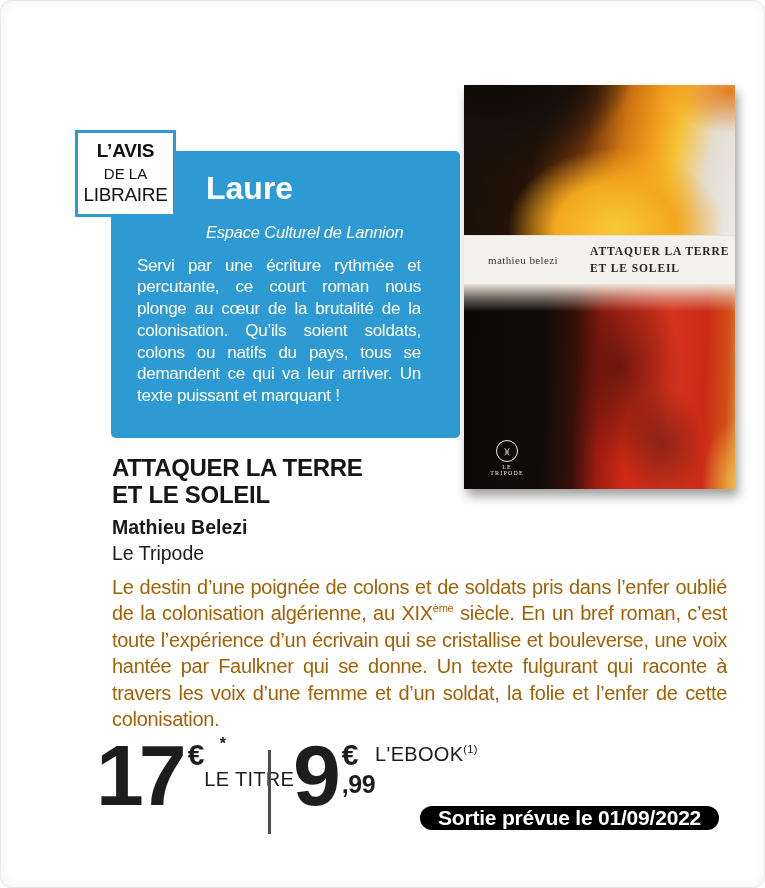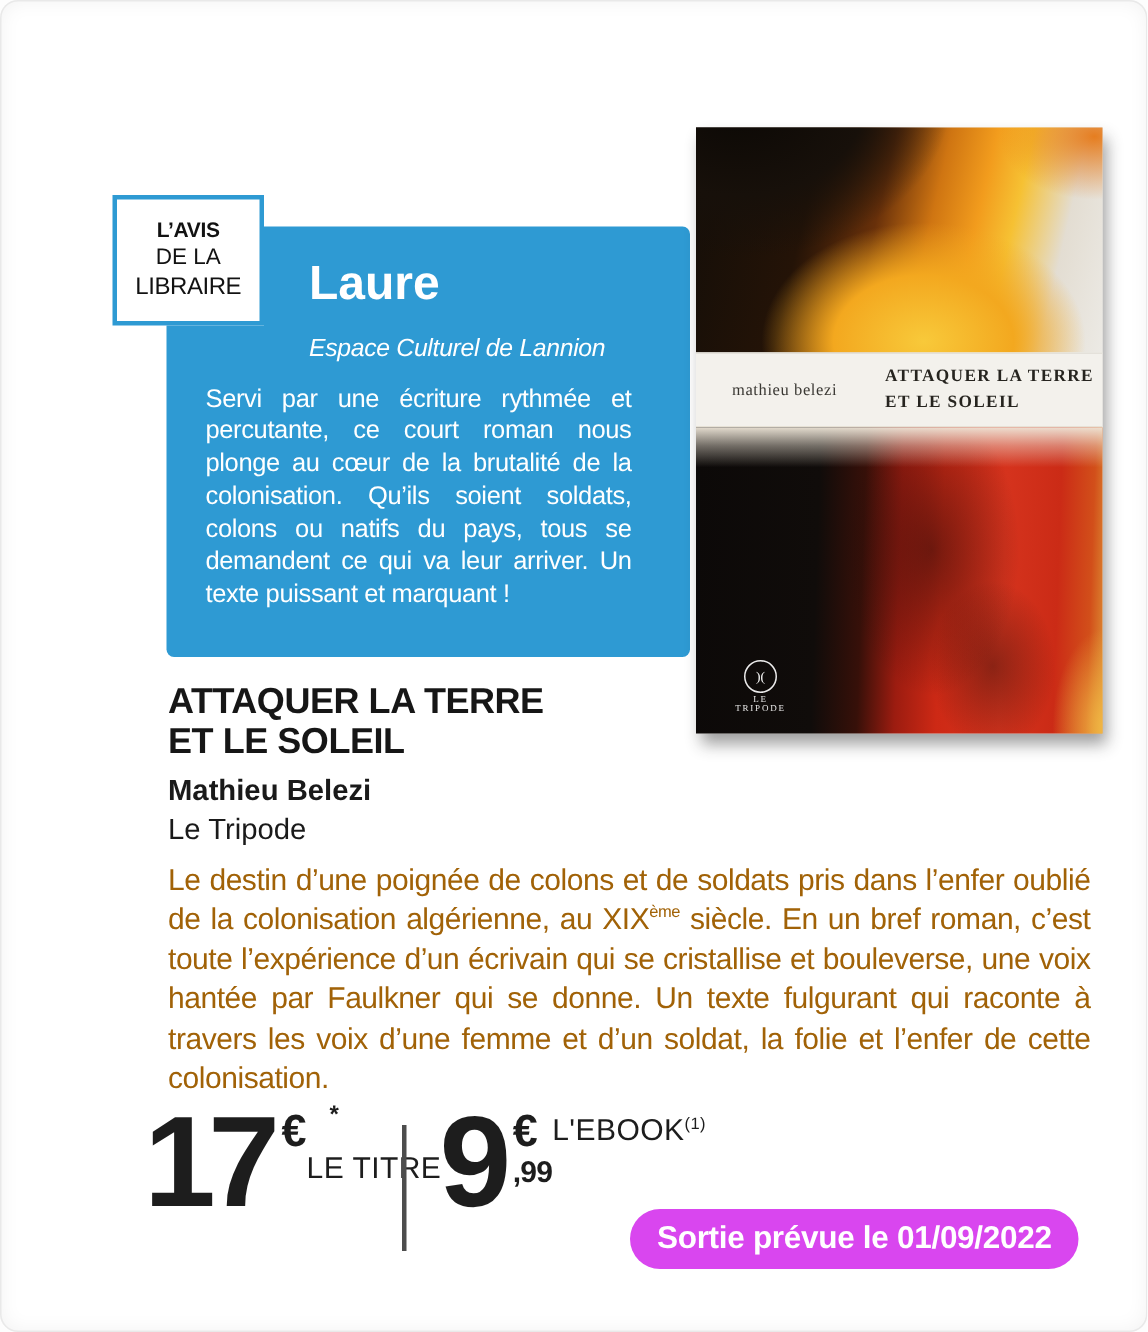--- a/index.html
+++ b/index.html
@@ -11,23 +11,23 @@
     box-shadow: inset 0 0 0 1px #e9e9e9, inset 0 0 14px rgba(0,0,0,0.06);
   }
 
   
   .avis-box {
     position:absolute; left:75px; top:130px; width:101px; height:87px;
     background:#fff; border:3px solid #2e9ad3; z-index:3;
     display:flex; flex-direction:column; align-items:center; justify-content:center;
     text-align:center; color:#121212; line-height:1.3;
   }
-  .avis-l1 { font-weight:bold; font-size:14px; letter-spacing:-0.2px; }
+  .avis-l1 { font-weight:bold; font-size:19px; letter-spacing:-0.2px; }
   .avis-l2 { font-size:15px; }
-  .avis-l3 { font-size:16px; letter-spacing:-0.3px; }
+  .avis-l3 { font-size:19px; letter-spacing:-0.3px; }
 
   
   .review-box {
     position:absolute; left:111px; top:151px; width:349px; height:287px;
     background:#2e9ad3; border-radius:5px; z-index:2; color:#fff;
   }
   .reviewer { margin:21px 10px 0 95px; }
   .reviewer-name { font-size:32px; font-weight:bold; line-height:1.05; }
   .reviewer-store { font-size:16.5px; font-style:italic; margin-top:17px; letter-spacing:-0.2px; }
   .review-text {
@@ -88,29 +88,29 @@
 
   
   .price-block { position:absolute; display:flex; flex-direction:row; }
   .price-block.first { left:96px; top:736px; align-items:center; }
   .price-block.second { left:293px; top:736px; align-items:flex-start; }
   .price-line { display:flex; align-items:flex-start; color:#1d1d1d; }
   .price-amount { font-size:86px; font-weight:bold; line-height:0.92; letter-spacing:-5px; }
   .price-cur-wrap { display:flex; flex-direction:column; margin-left:6px; margin-top:4px; line-height:1; }
   .price-cur { font-size:30px; font-weight:bold; }
   .price-ast { font-size:16px; font-weight:bold; position:relative; top:-34px; left:32px; width:0; height:0; }
-  .price-cents { font-size:20px; font-weight:bold; margin-top:2px; letter-spacing:-0.5px; }
+  .price-cents { font-size:25px; font-weight:bold; margin-top:2px; letter-spacing:-0.5px; }
   .price-label { font-size:20px; margin-top:7px; letter-spacing:0.3px; color:#1d1d1d; }
   .price-label sup { font-size:11px; }
   .price-divider { position:absolute; left:268px; top:750px; width:3px; height:84px; background:#4d4d4d; }
 
   
   .release-badge {
-    position:absolute; left:420px; top:806px; height:40px; padding:0 18px;
-    background:#d946ef; border-radius:22px; color:#fff;
+    position:absolute; left:420px; top:806px; height:24px; padding:0 18px;
+    background:#000000; border-radius:22px; color:#fff;
     display:flex; align-items:center; font-size:21px; font-weight:bold; letter-spacing:-0.2px;
     white-space:nowrap;
   }
 </style>
 </head>
 <body>
 
 <div class="page">
 
   <div class="avis-box">

